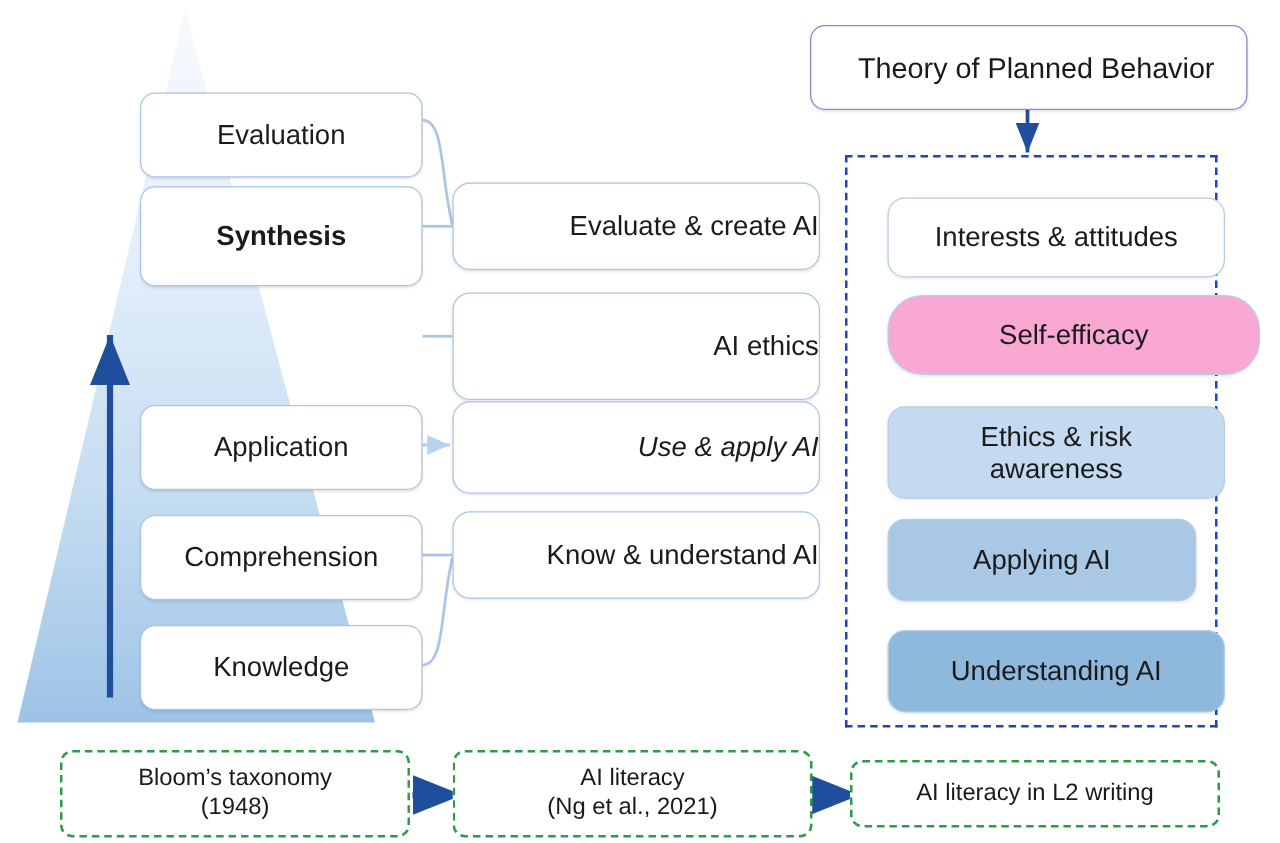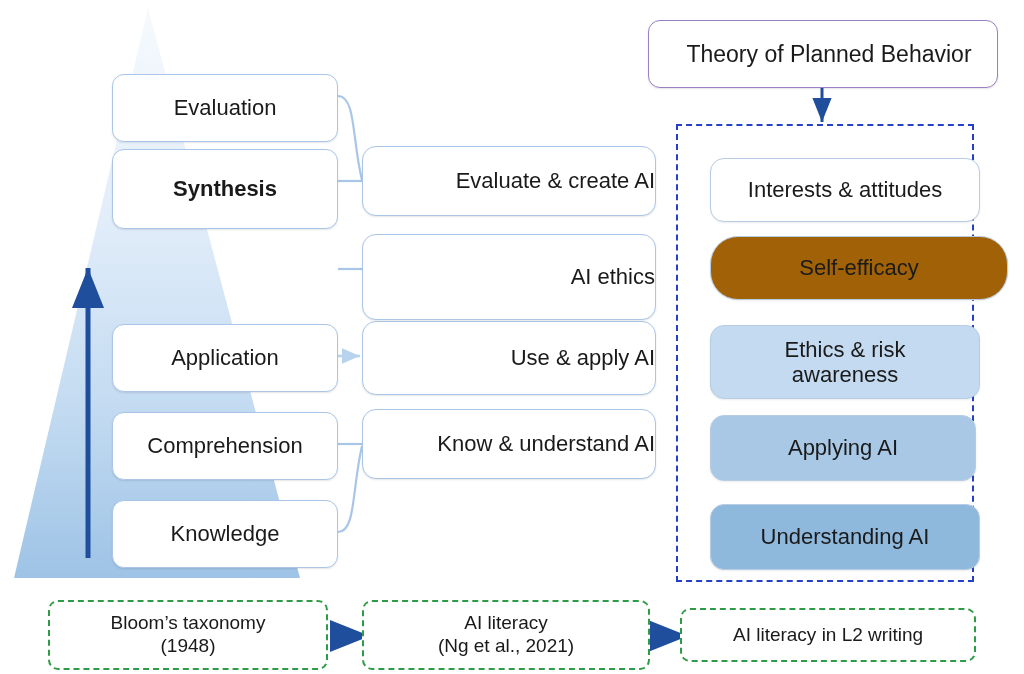--- a/index.html
+++ b/index.html
@@ -155,41 +155,41 @@
   <div class="node bloom-box" style="left:112px; top:500px; width:226px; height:68px;">
     <span>Knowledge</span>
   </div>
 
   <div class="node lit-box" style="left:362px; top:146px; width:294px; height:70px;">
     <span>Evaluate &amp; create AI</span>
   </div>
   <div class="node lit-box" style="left:362px; top:234px; width:294px; height:86px;">
     <span>AI ethics</span>
   </div>
-  <div class="node lit-box" style="left:362px; top:321px; width:294px; height:74px;">
+  <div class="node lit-box" style="left:362px; top:321px; width:294px; height:74px;font-style:italic;">
     <span>Use &amp; apply AI</span>
   </div>
   <div class="node lit-box" style="left:362px; top:409px; width:294px; height:70px;">
     <span>Know &amp; understand AI</span>
   </div>
 
   <div class="node tpb-box" style="left:648px; top:20px; width:350px; height:68px;padding-left:12px;">
     <span>Theory of Planned Behavior</span>
   </div>
 
   <div class="node l2-box" style="left:690px; top:158px; width:270px; height:64px; background:#ffffff;">
     <span>Interests &amp; attitudes</span>
   </div>
-  <div class="node l2-box" style="left:690px; top:236px; width:298px; height:64px; background:#a16207;border-radius:28px;">
+  <div class="node l2-box" style="left:690px; top:236px; width:298px; height:64px; background:#f9a8d4;border-radius:28px;">
     <span>Self-efficacy</span>
   </div>
   <div class="node l2-box" style="left:690px; top:325px; width:270px; height:74px; background:#c4daf0;">
     <span style="max-width:200px;">Ethics &amp; risk awareness</span>
   </div>
-  <div class="node l2-box" style="left:690px; top:415px; width:266px; height:66px; background:#a8c8e6;">
+  <div class="node l2-box" style="left:690px; top:415px; width:247px; height:66px; background:#a8c8e6;">
     <span>Applying AI</span>
   </div>
   <div class="node l2-box" style="left:690px; top:504px; width:270px; height:66px; background:#8fb8dd;">
     <span>Understanding AI</span>
   </div>
 
   <div class="node caption-box" style="left:48px; top:600px; width:280px; height:70px; flex-direction:column;">
     <span>Bloom’s taxonomy</span>
     <span>(1948)</span>
   </div>

